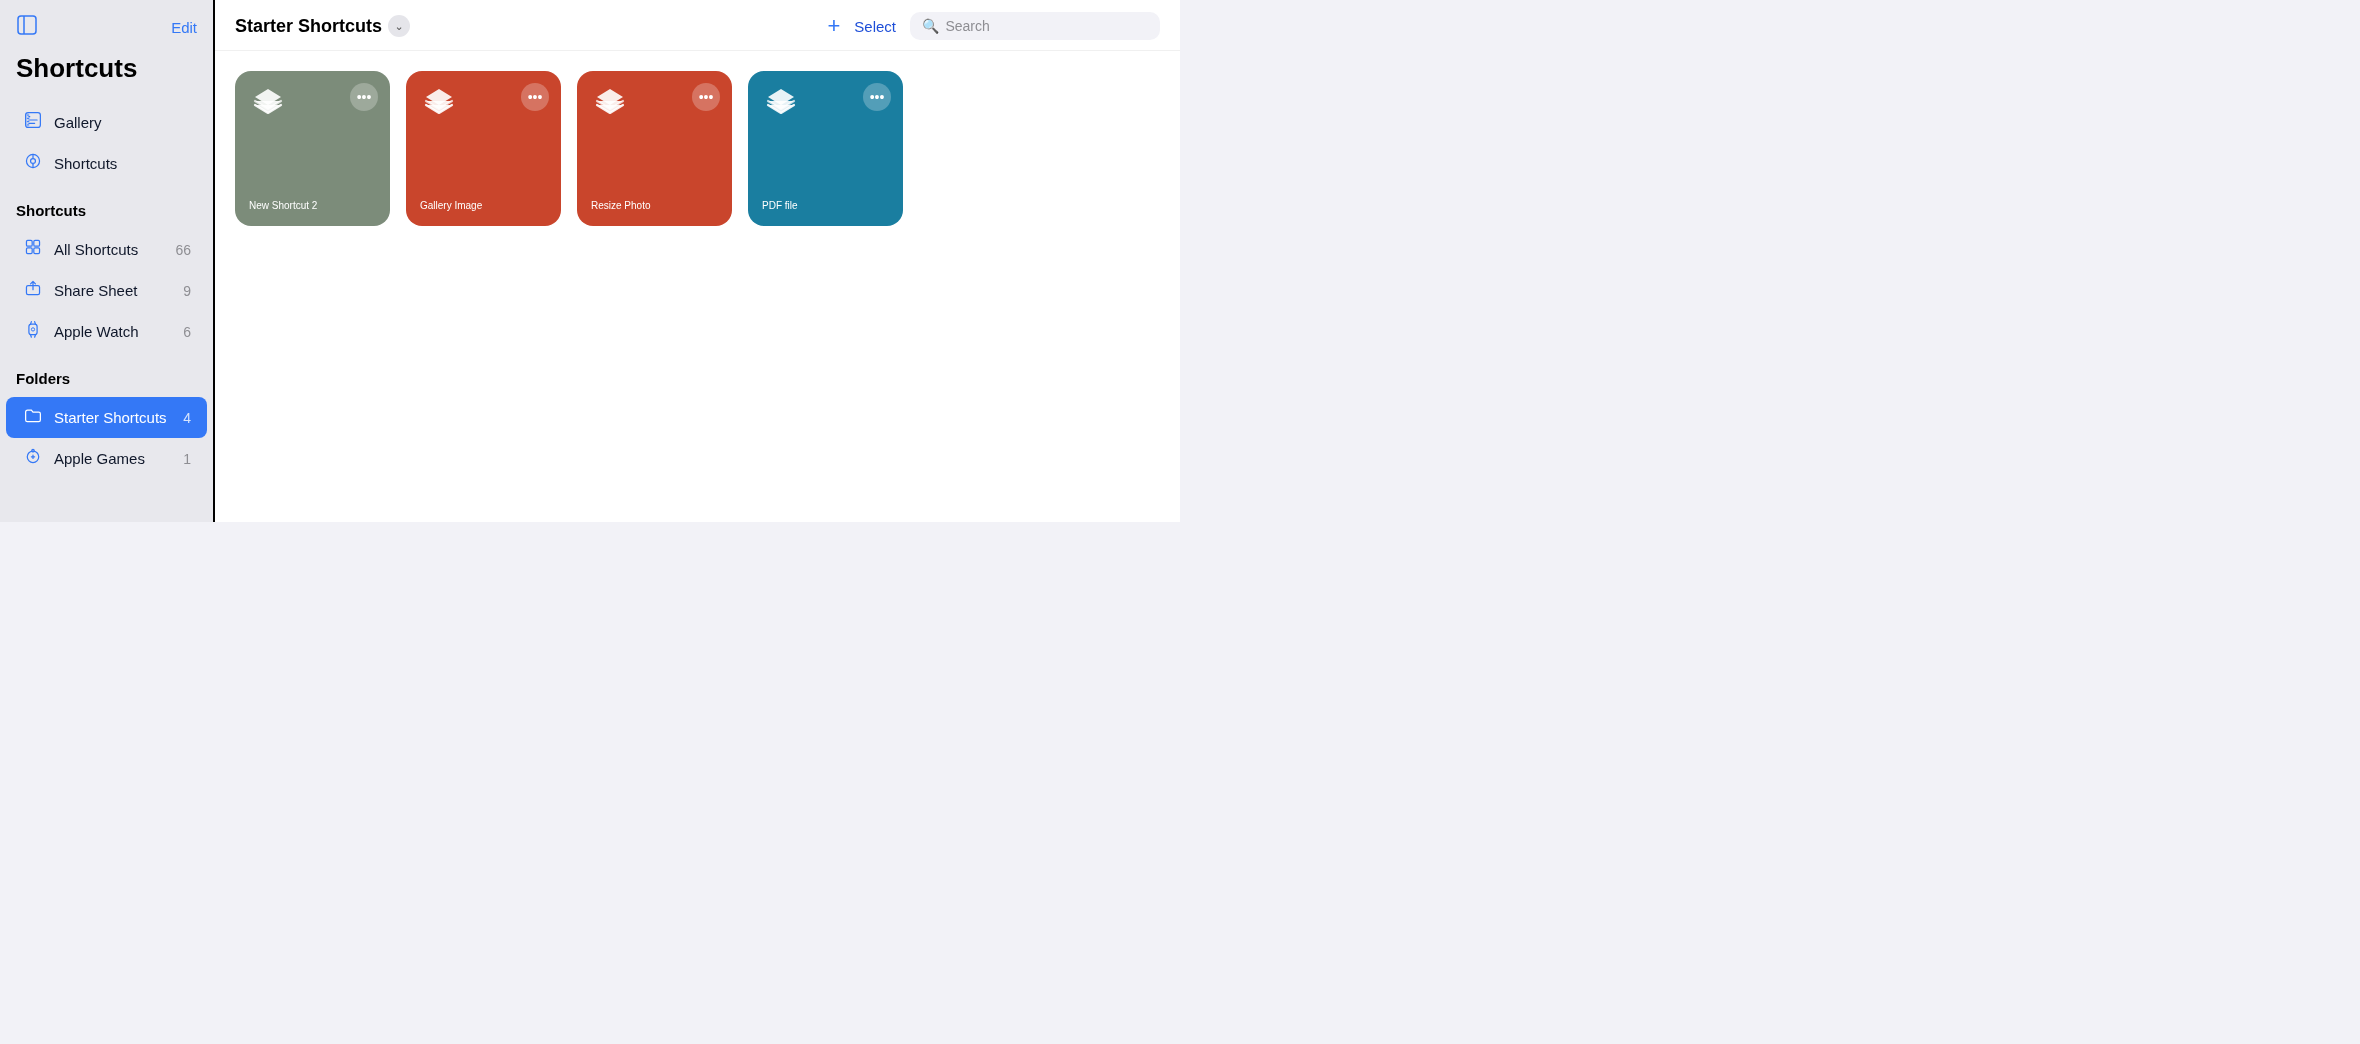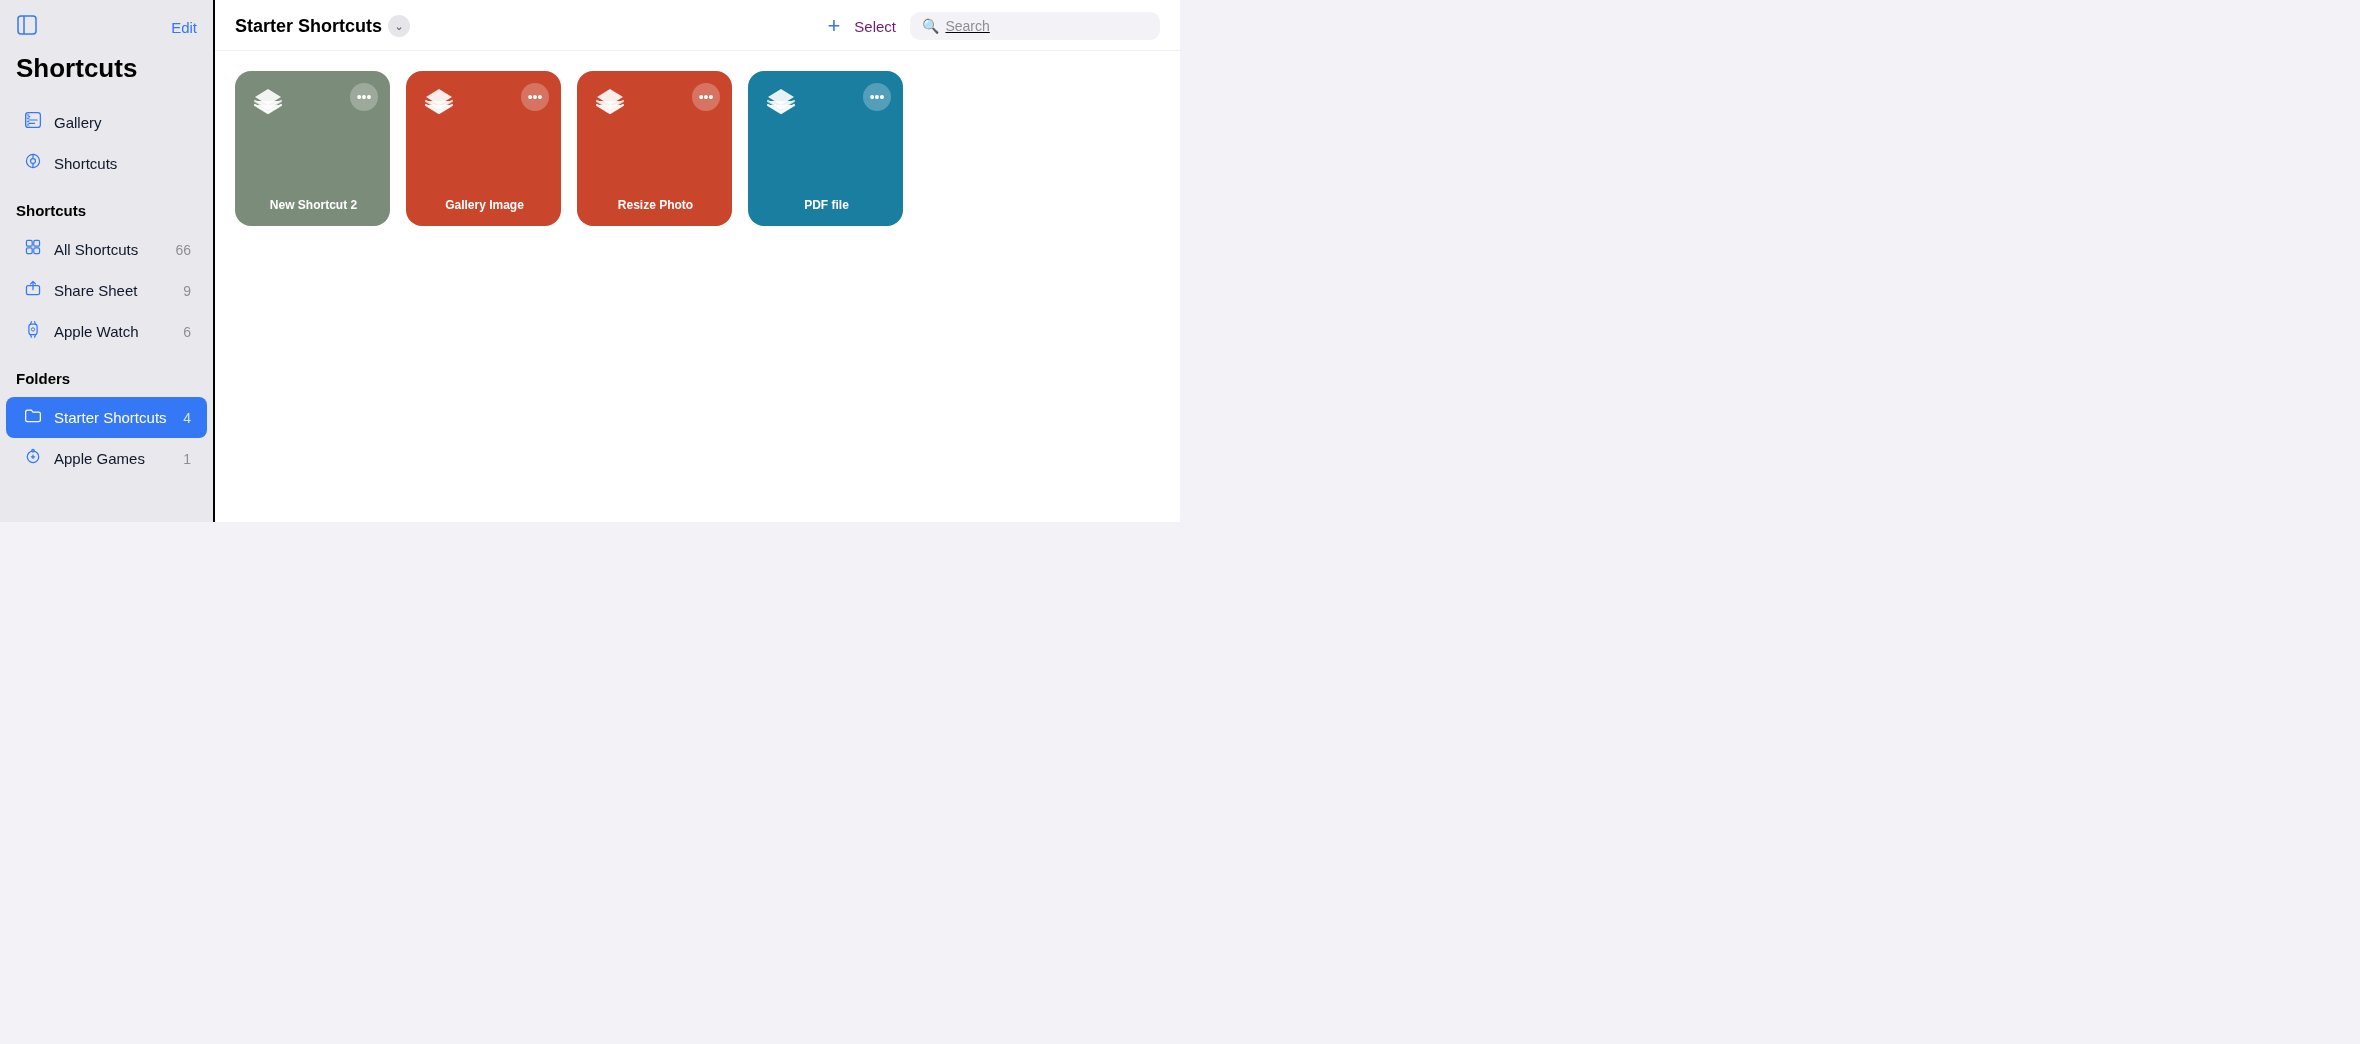--- a/index.html
+++ b/index.html
@@ -162,21 +162,21 @@
     .add-btn {
       color: #3478f6;
       font-size: 22px;
       cursor: pointer;
       background: none;
       border: none;
       line-height: 1;
     }
 
     .select-btn {
-      color: #701a75;
+      color: #1d4ed8;
       font-size: 15px;
       font-weight: 400;
       cursor: pointer;
       background: none;
       border: none;
     }
 
     .search-box {
       display: flex;
       align-items: center;
@@ -192,21 +192,20 @@
       font-size: 14px;
     }
 
     .search-input {
       border: none;
       background: transparent;
       font-size: 14px;
       color: #000;
       outline: none;
       width: 100%;
-      text-decoration: underline;
     }
 
     .search-input::placeholder {
       color: #8e8e93;
     }
 
     
     .shortcuts-grid {
       display: flex;
       flex-wrap: wrap;
@@ -258,25 +257,24 @@
       height: 28px;
       display: flex;
       align-items: center;
       justify-content: center;
       cursor: pointer;
       color: #fff;
       font-size: 14px;
     }
 
     .shortcut-name {
-      font-size: 12px;
-      font-weight: 700;
+      font-size: 10px;
+      font-weight: 400;
       color: #fff;
       line-height: 1.2;
-      text-align: center;
     }
 
     .card-gray { background: #7c8c7a; }
     .card-orange { background: #c9452c; }
     .card-teal { background: #1a7ea0; }
 
     
     .icon-svg {
       width: 18px;
       height: 18px;

